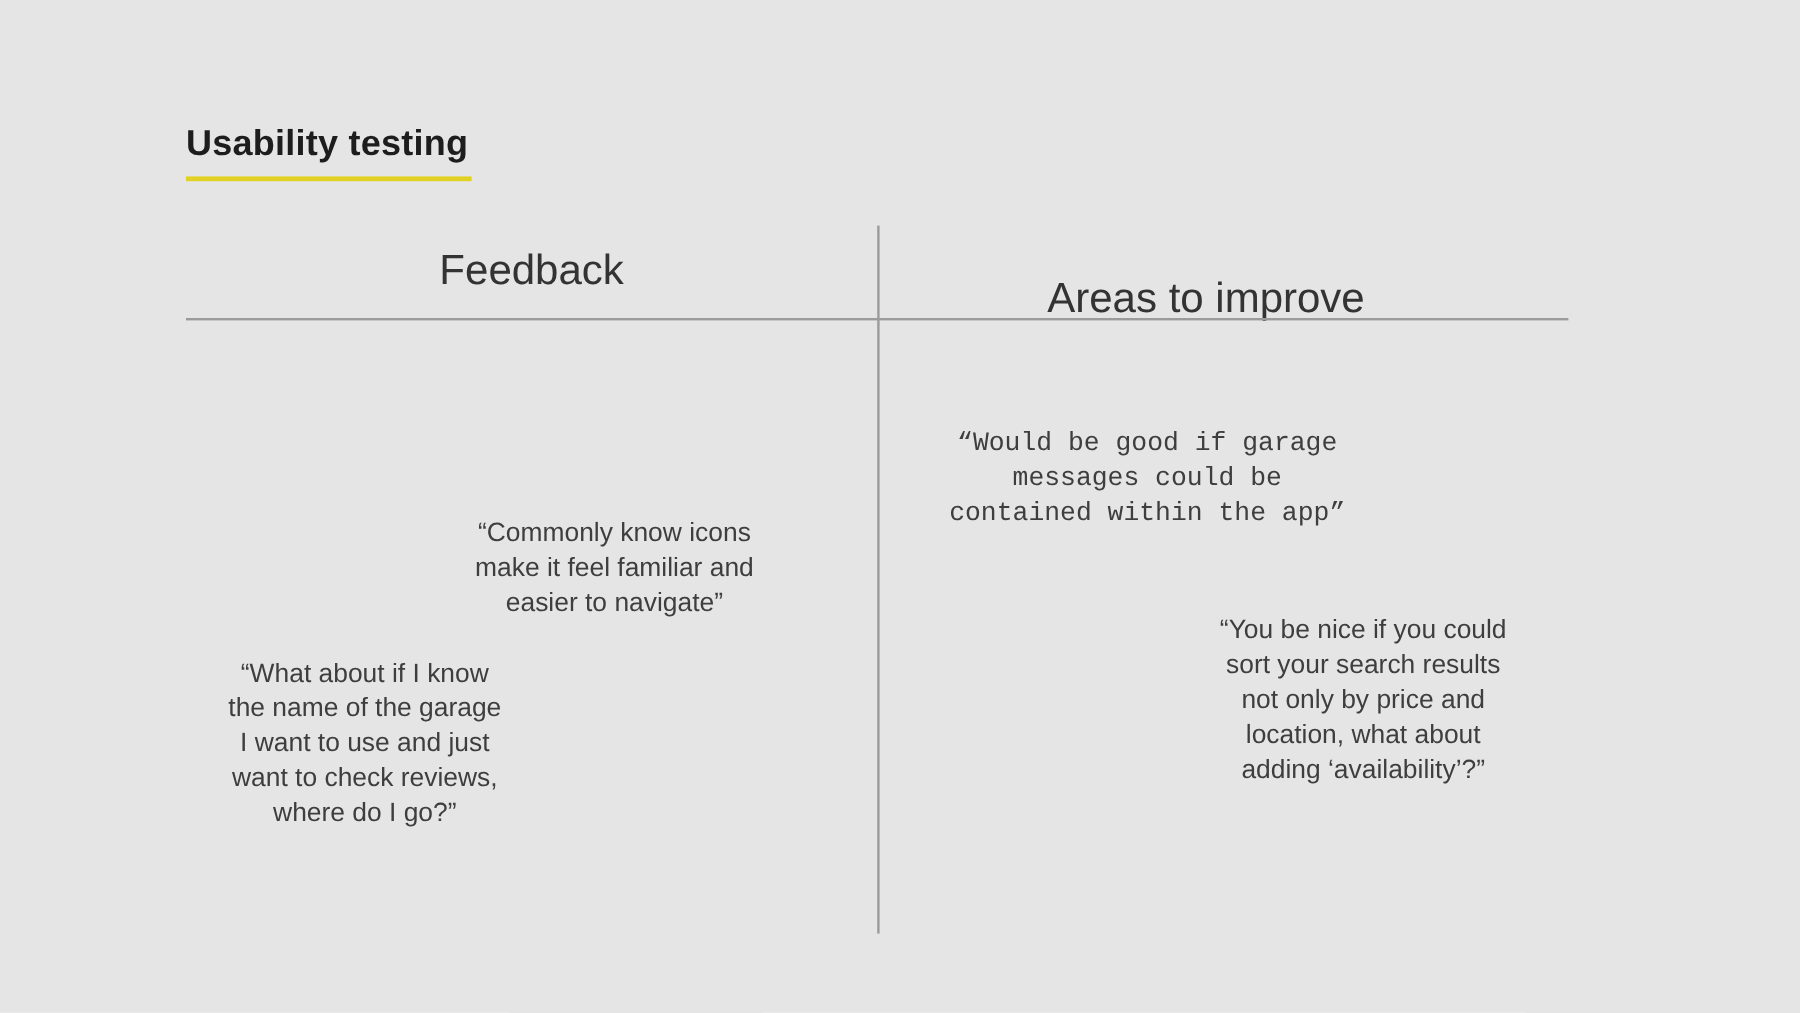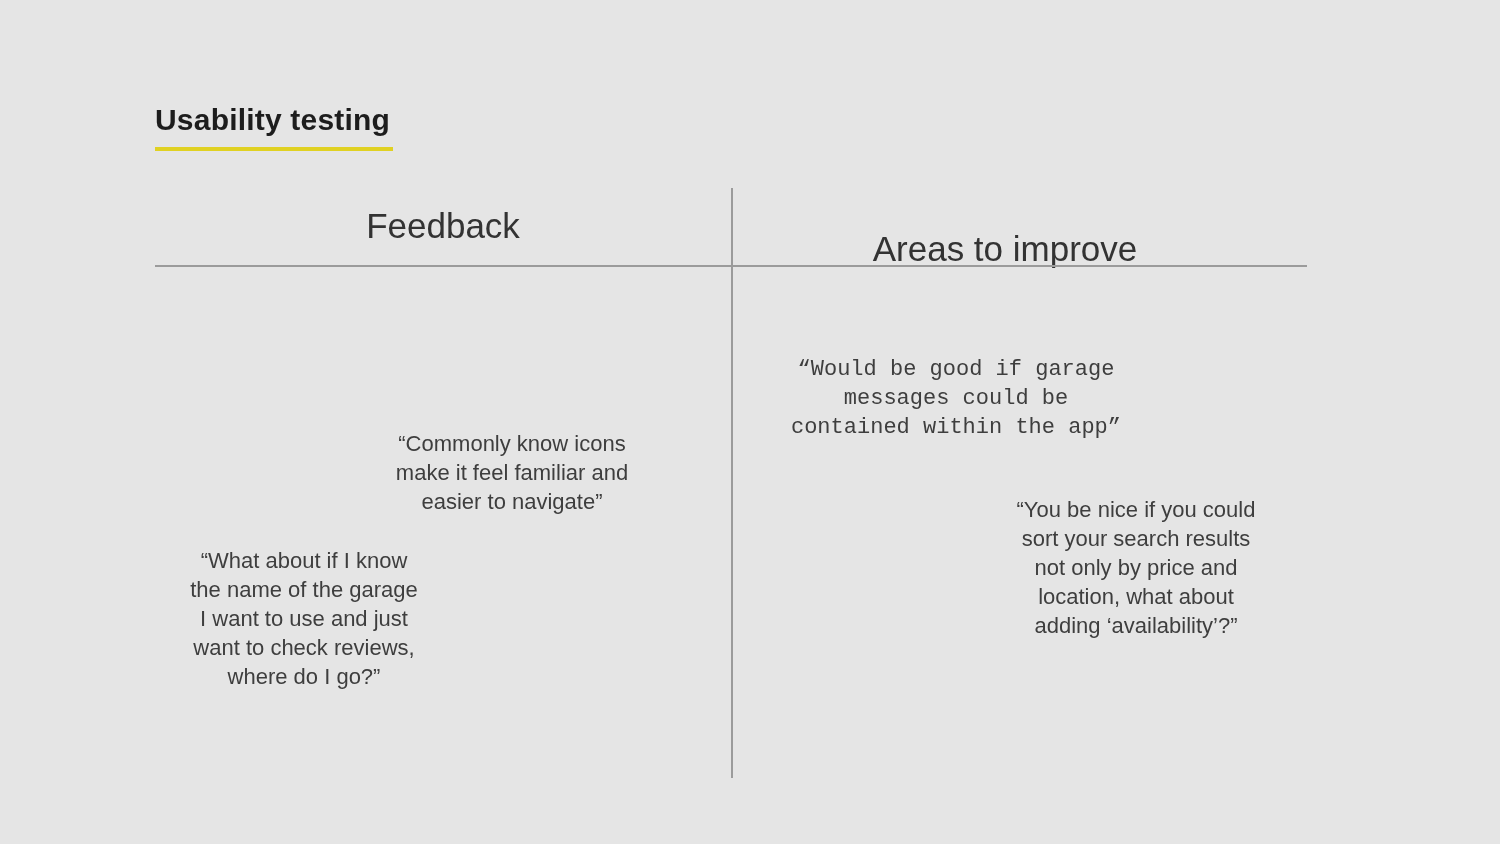--- a/index.html
+++ b/index.html
@@ -68,21 +68,21 @@
     line-height: 29px;
     font-weight: 400;
     color: var(--quote-text, #3e3e3e);
     text-align: center;
     white-space: pre-line;
   }
   .quote.q-alerts       { left: 269px;  top: 339px; }
   .quote.q-icons        { left: 512px;  top: 429px; }
   .quote.q-garage-name  { left: 304px;  top: 546px; }
   .quote.q-messages     { left: 956px;  top: 355px; font-family: Liberation Mono, monospace; }
-  .quote.q-sort         { left: 1136px; top: 495px; }
+  .quote.q-sort         { left: 1136px; top: 510px; }
 </style>
 </head>
 <body>
 
 <div class="slide">
 
   <h1 class="page-title">Usability testing</h1>
   <div class="title-underline"></div>
 
   <div class="col-header left">Feedback</div>

